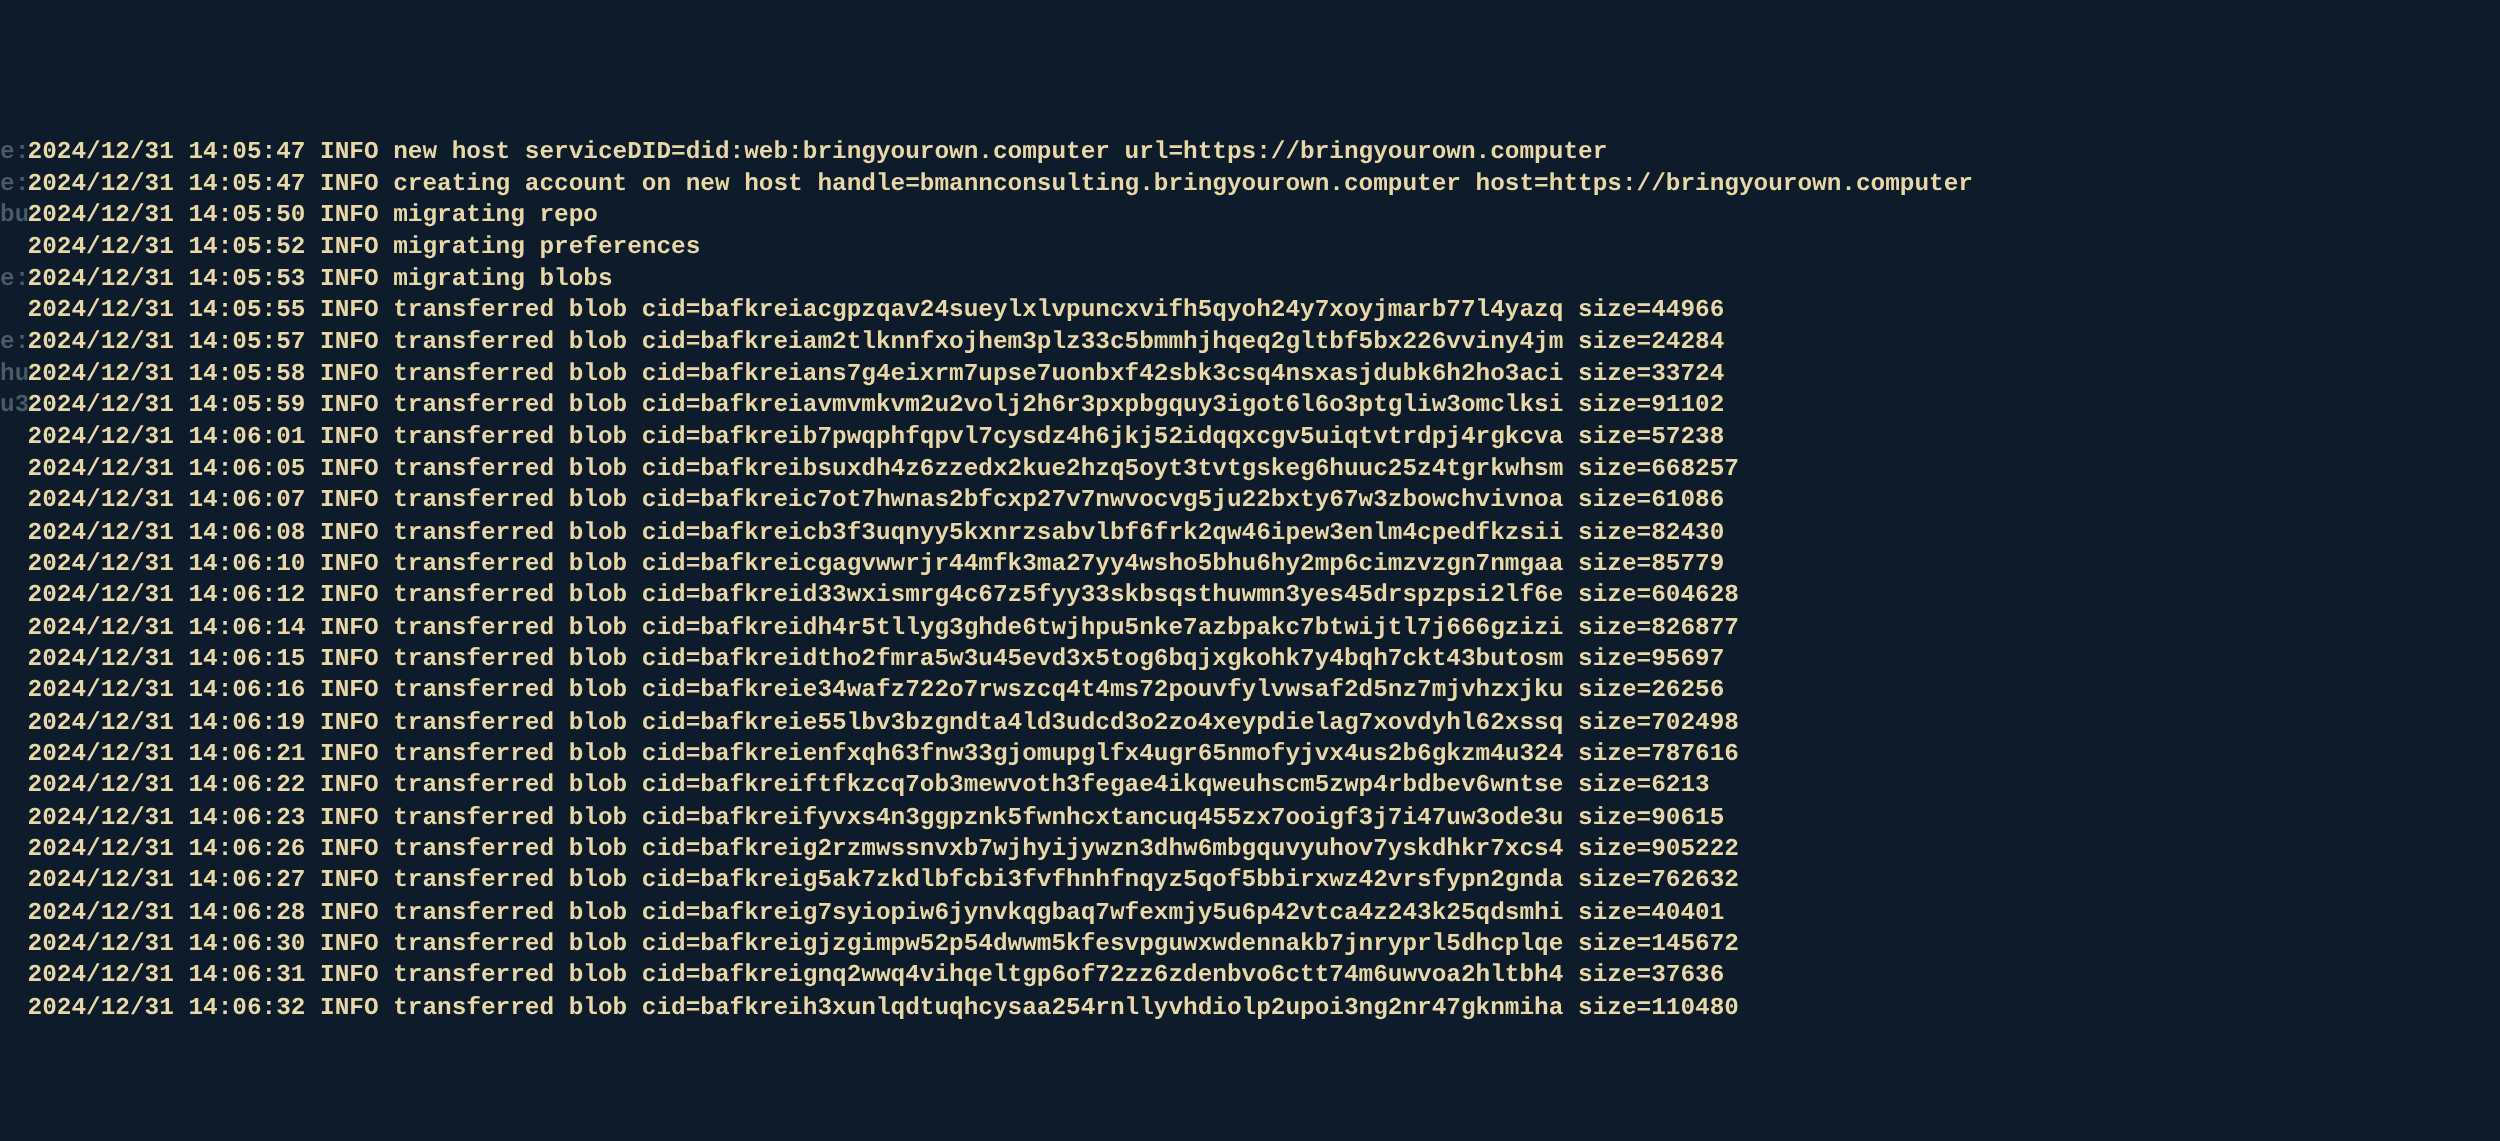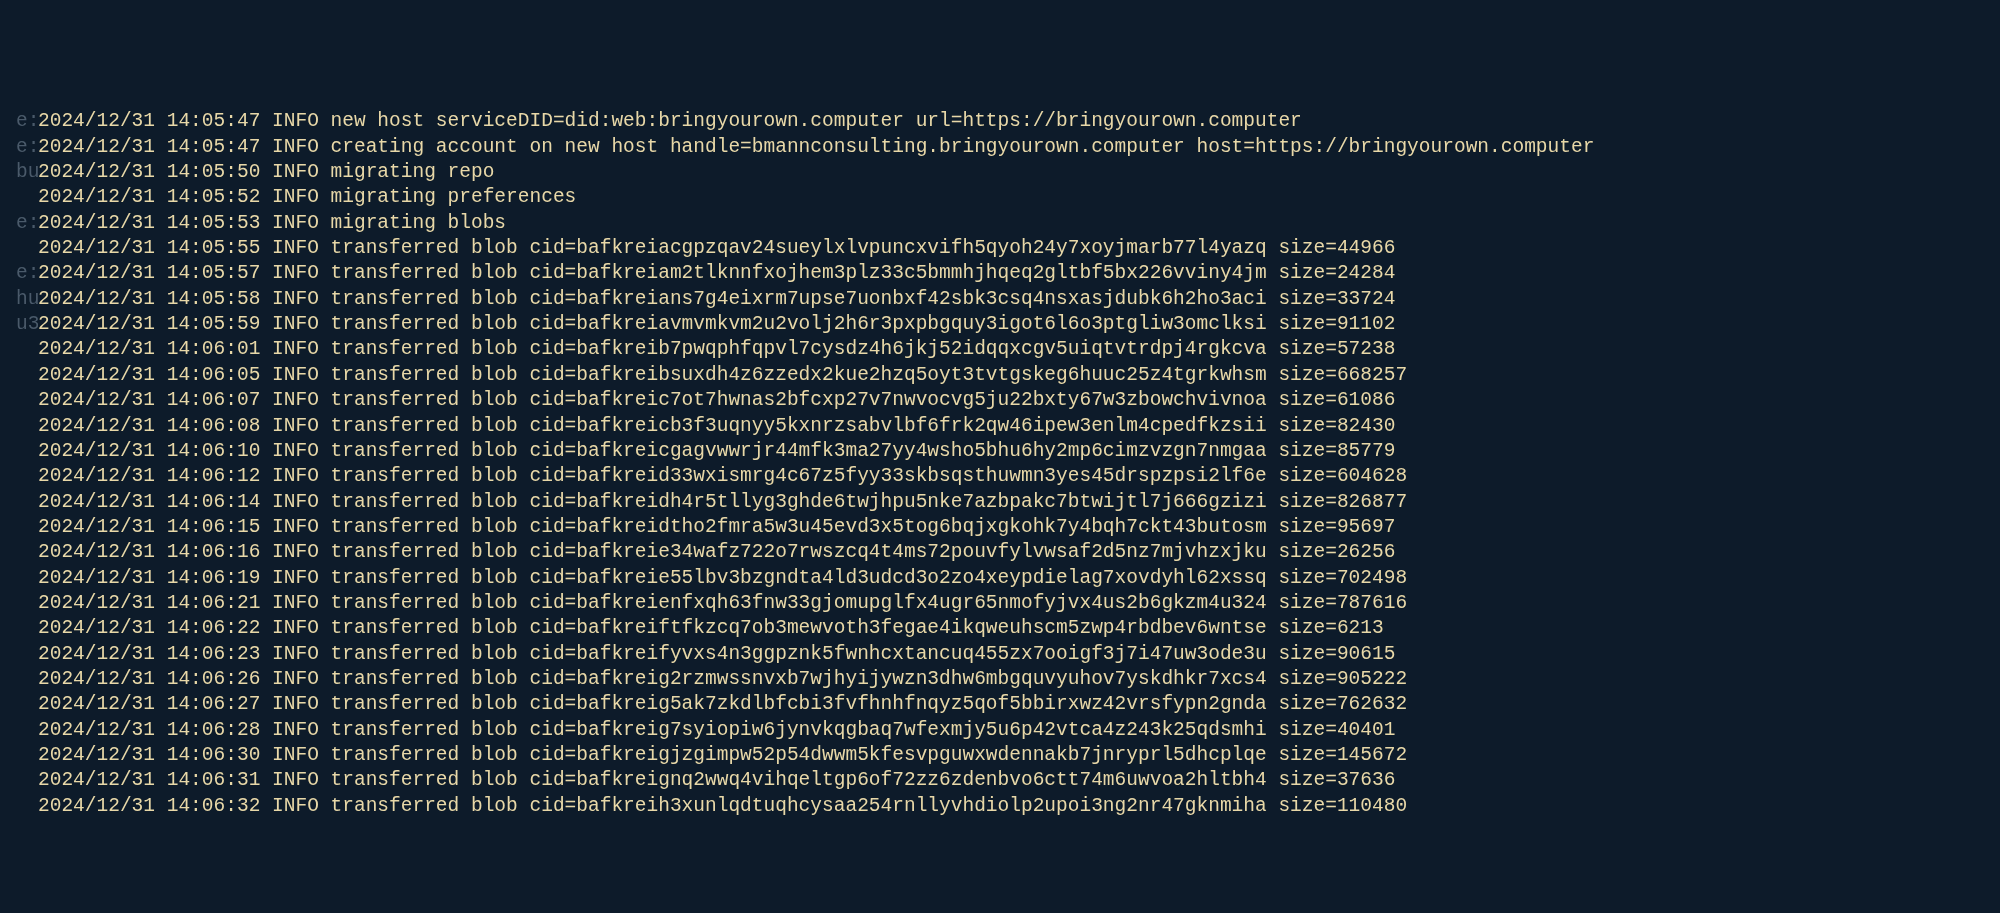--- a/index.html
+++ b/index.html
@@ -12,21 +12,22 @@
       color: #e8d8a8;
       font-family: 'Menlo', 'Monaco', 'Consolas', 'Courier New', monospace;
       font-size: 19.5px;
       line-height: 1.3;
       padding: 8px 0;
       white-space: pre;
       overflow-x: auto;
     }
     .log-line {
       display: block;
-      padding-left: 16px;
+      padding-left: 0;
+      font-weight: bold;
     }
     .gutter {
       display: inline-block;
       width: 22px;
       color: #4a5a6a;
       text-align: right;
       padding-right: 2px;
       overflow: hidden;
       vertical-align: top;
     }

